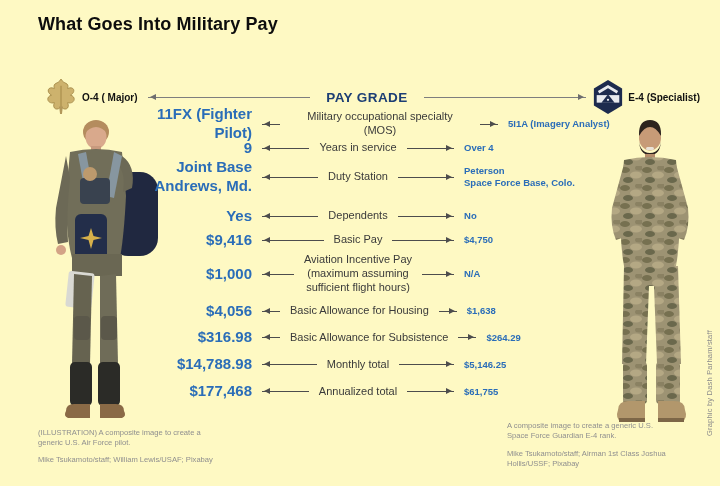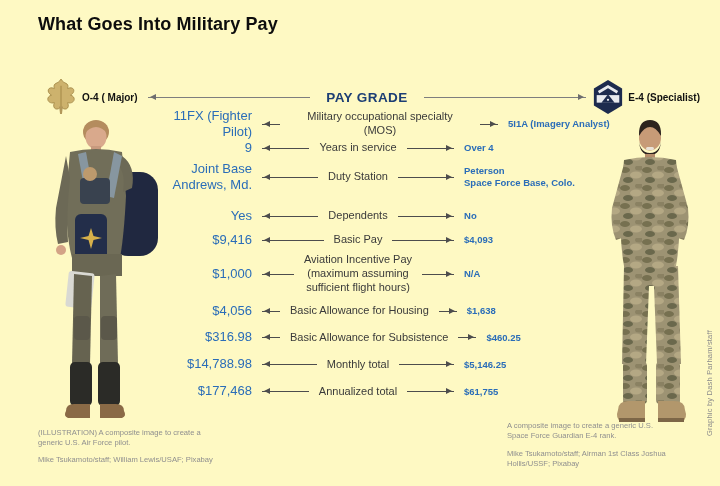--- a/index.html
+++ b/index.html
@@ -21,21 +21,21 @@
   .insignia{flex:0 0 auto;display:block;}
 
   
   .rows{position:absolute;left:148px;top:112px;width:436px;display:flex;flex-direction:column;}
   .row{display:flex;align-items:center;height:24px;}
   .row:nth-child(3){height:34px;}
   .row:nth-child(4){margin-top:10px;}
   .row:nth-child(6){height:44px;}
   .row:nth-child(7){margin-top:2px;height:26px;}
   .row:nth-child(8),.row:nth-child(9),.row:nth-child(10){height:27px;}
-  .lval{flex:0 0 104px;text-align:right;font-size:13px;font-weight:normal;color:#2a6db8;white-space:pre-line;line-height:1.25;}
+  .lval{flex:0 0 104px;text-align:right;font-size:15px;font-weight:bold;color:#2a6db8;white-space:pre-line;line-height:1.25;}
   .rval{flex:0 0 120px;text-align:left;font-size:9.5px;font-weight:bold;color:#2a6db8;white-space:pre-line;line-height:1.25;}
   .rlabel{flex:0 0 auto;max-width:180px;text-align:center;font-size:11px;color:#3a3a3a;white-space:pre-line;line-height:1.25;}
   .arr{flex:1;border-top:1px solid #4d4d4d;position:relative;margin:0 10px;min-width:18px;height:0;}
   .arr.l::before{content:"";position:absolute;left:-1px;top:-4px;border:3.5px solid transparent;border-right:6px solid #4d4d4d;}
   .arr.r::after{content:"";position:absolute;right:-1px;top:-4px;border:3.5px solid transparent;border-left:6px solid #4d4d4d;}
 
   
   .photo{position:absolute;}
   .photo-left{left:20px;top:116px;width:150px;height:310px;}
   .photo-right{left:598px;top:112px;width:108px;height:320px;}
@@ -159,21 +159,21 @@
       <div class="arr l"></div>
       <div class="rlabel">Dependents</div>
       <div class="arr r"></div>
       <div class="rval">No</div>
     </div>
     <div class="row">
       <div class="lval">$9,416</div>
       <div class="arr l"></div>
       <div class="rlabel">Basic Pay</div>
       <div class="arr r"></div>
-      <div class="rval">$4,093</div>
+      <div class="rval">$4,750</div>
     </div>
     <div class="row">
       <div class="lval">$1,000</div>
       <div class="arr l"></div>
       <div class="rlabel">Aviation Incentive Pay
 (maximum assuming
 sufficient flight hours)</div>
       <div class="arr r"></div>
       <div class="rval">N/A</div>
     </div>
@@ -182,21 +182,21 @@
       <div class="arr l"></div>
       <div class="rlabel">Basic Allowance for Housing</div>
       <div class="arr r"></div>
       <div class="rval">$1,638</div>
     </div>
     <div class="row">
       <div class="lval">$316.98</div>
       <div class="arr l"></div>
       <div class="rlabel">Basic Allowance for Subsistence</div>
       <div class="arr r"></div>
-      <div class="rval">$460.25</div>
+      <div class="rval">$264.29</div>
     </div>
     <div class="row">
       <div class="lval">$14,788.98</div>
       <div class="arr l"></div>
       <div class="rlabel">Monthly total</div>
       <div class="arr r"></div>
       <div class="rval">$5,146.25</div>
     </div>
     <div class="row">
       <div class="lval">$177,468</div>

